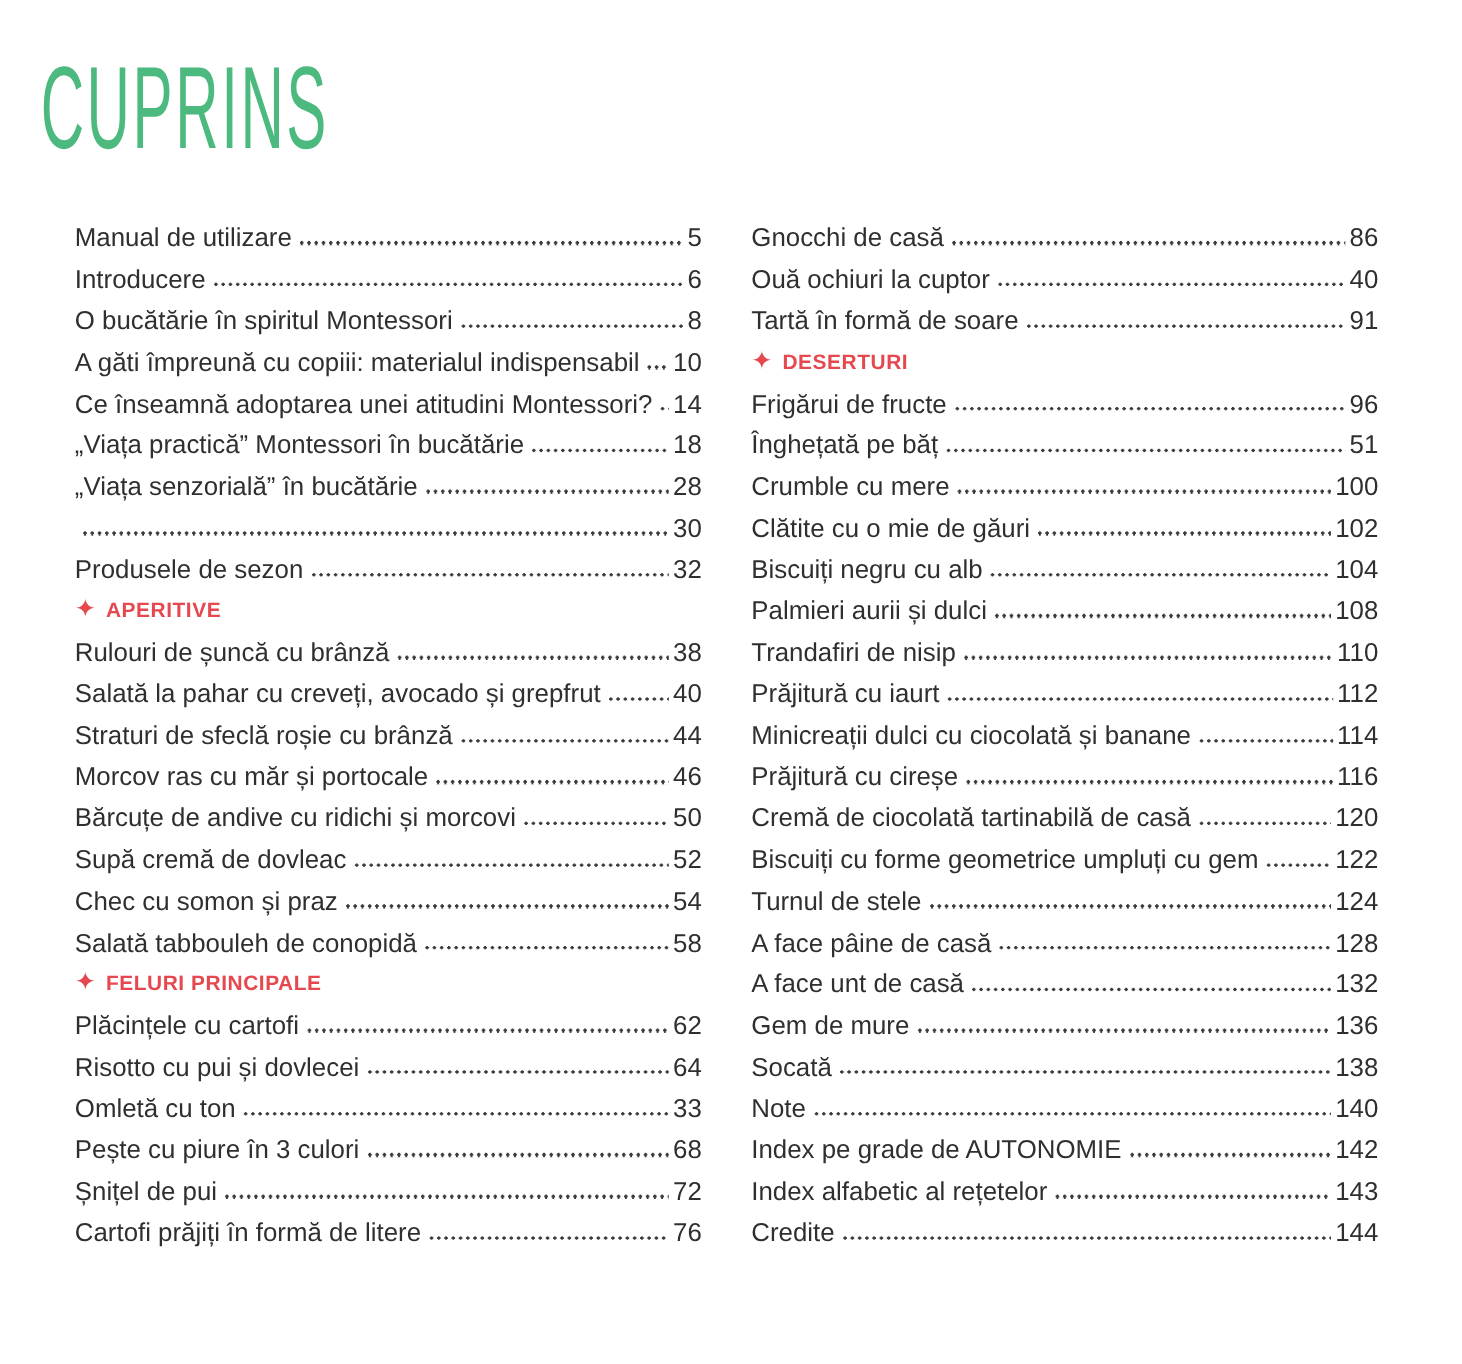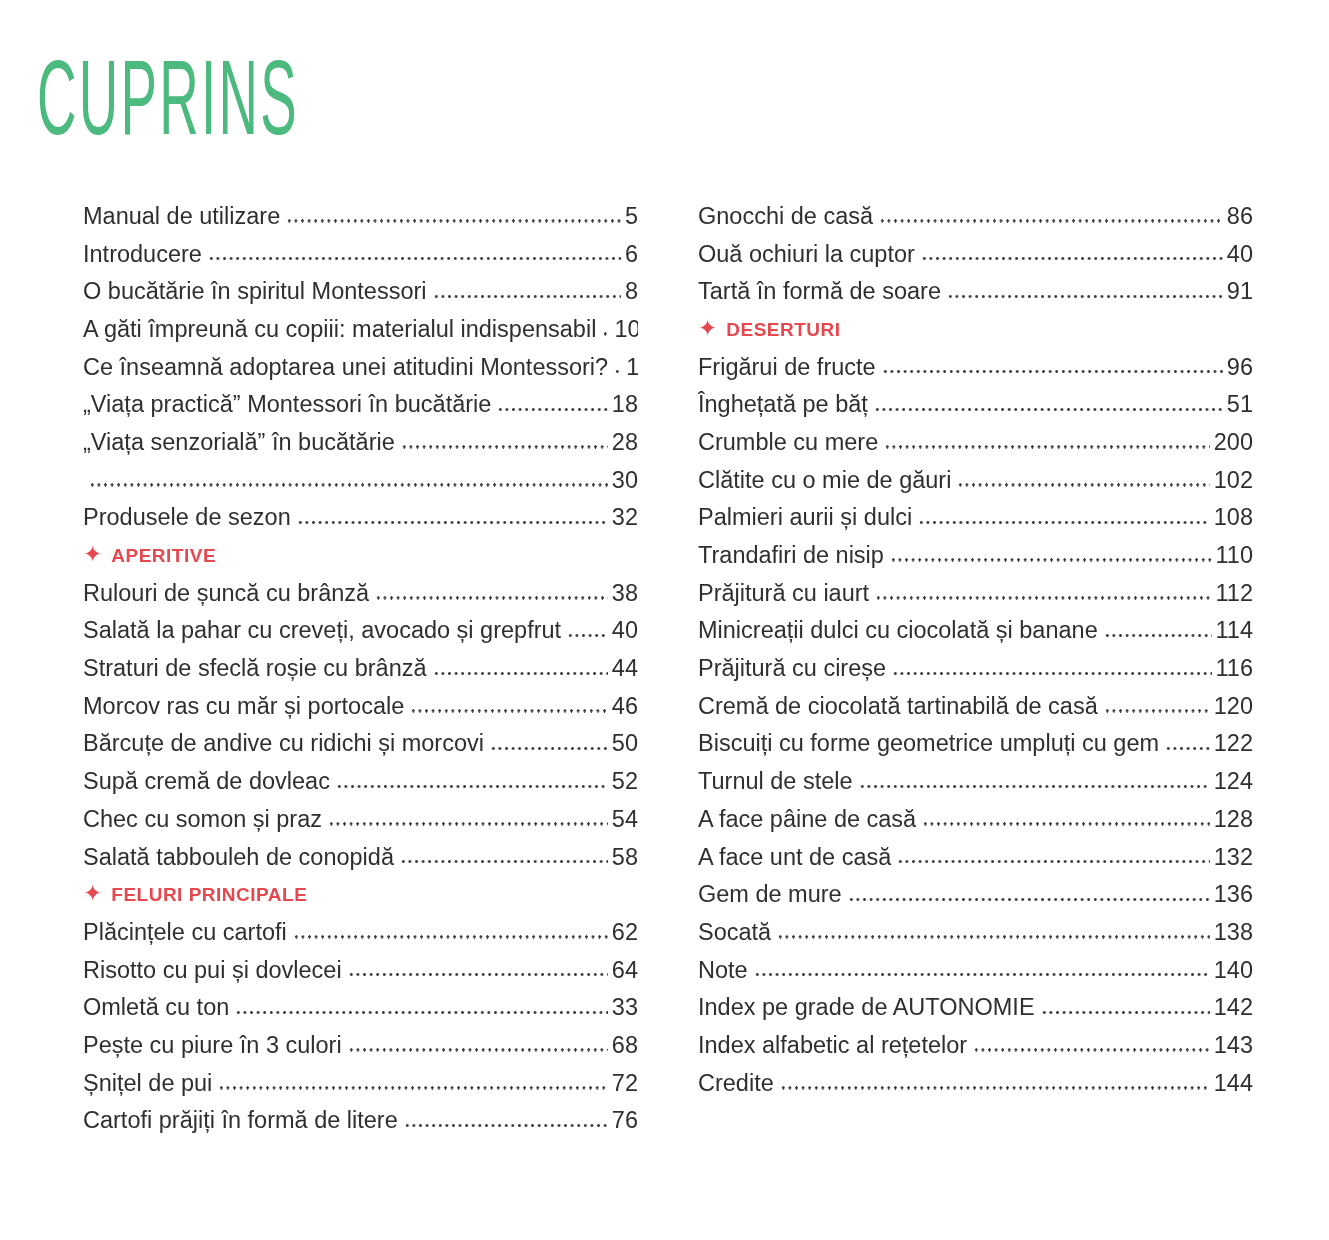--- a/index.html
+++ b/index.html
@@ -38,21 +38,20 @@
     column-gap:45px;
     padding:0 76px 0 68px;
   }
   .col{min-width:0;}
   .row{
     display:flex;
     align-items:flex-end;
     height:37.7px;
     padding-bottom:4px;
     overflow:hidden;
-    margin-left:15px;
   }
   .lbl{
     font-size:23.5px;
     line-height:1.1;
     white-space:nowrap;
     flex:0 1 auto;
   }
   .dots{
     flex:1 1 0;
     min-width:8px;
@@ -246,28 +245,33 @@
         <span class="pg">96</span>
       </div>
     <div class="row">
         <span class="lbl">Înghețată pe băț</span>
         <span class="dots"></span>
         <span class="pg">51</span>
       </div>
     <div class="row">
         <span class="lbl">Crumble cu mere</span>
         <span class="dots"></span>
-        <span class="pg">200</span>
+        <span class="pg">100</span>
       </div>
     <div class="row">
         <span class="lbl">Clătite cu o mie de găuri</span>
         <span class="dots"></span>
         <span class="pg">102</span>
       </div>
     <div class="row">
+        <span class="lbl">Biscuiți negru cu alb</span>
+        <span class="dots"></span>
+        <span class="pg">104</span>
+      </div>
+    <div class="row">
         <span class="lbl">Palmieri aurii și dulci</span>
         <span class="dots"></span>
         <span class="pg">108</span>
       </div>
     <div class="row">
         <span class="lbl">Trandafiri de nisip</span>
         <span class="dots"></span>
         <span class="pg">110</span>
       </div>
     <div class="row">

